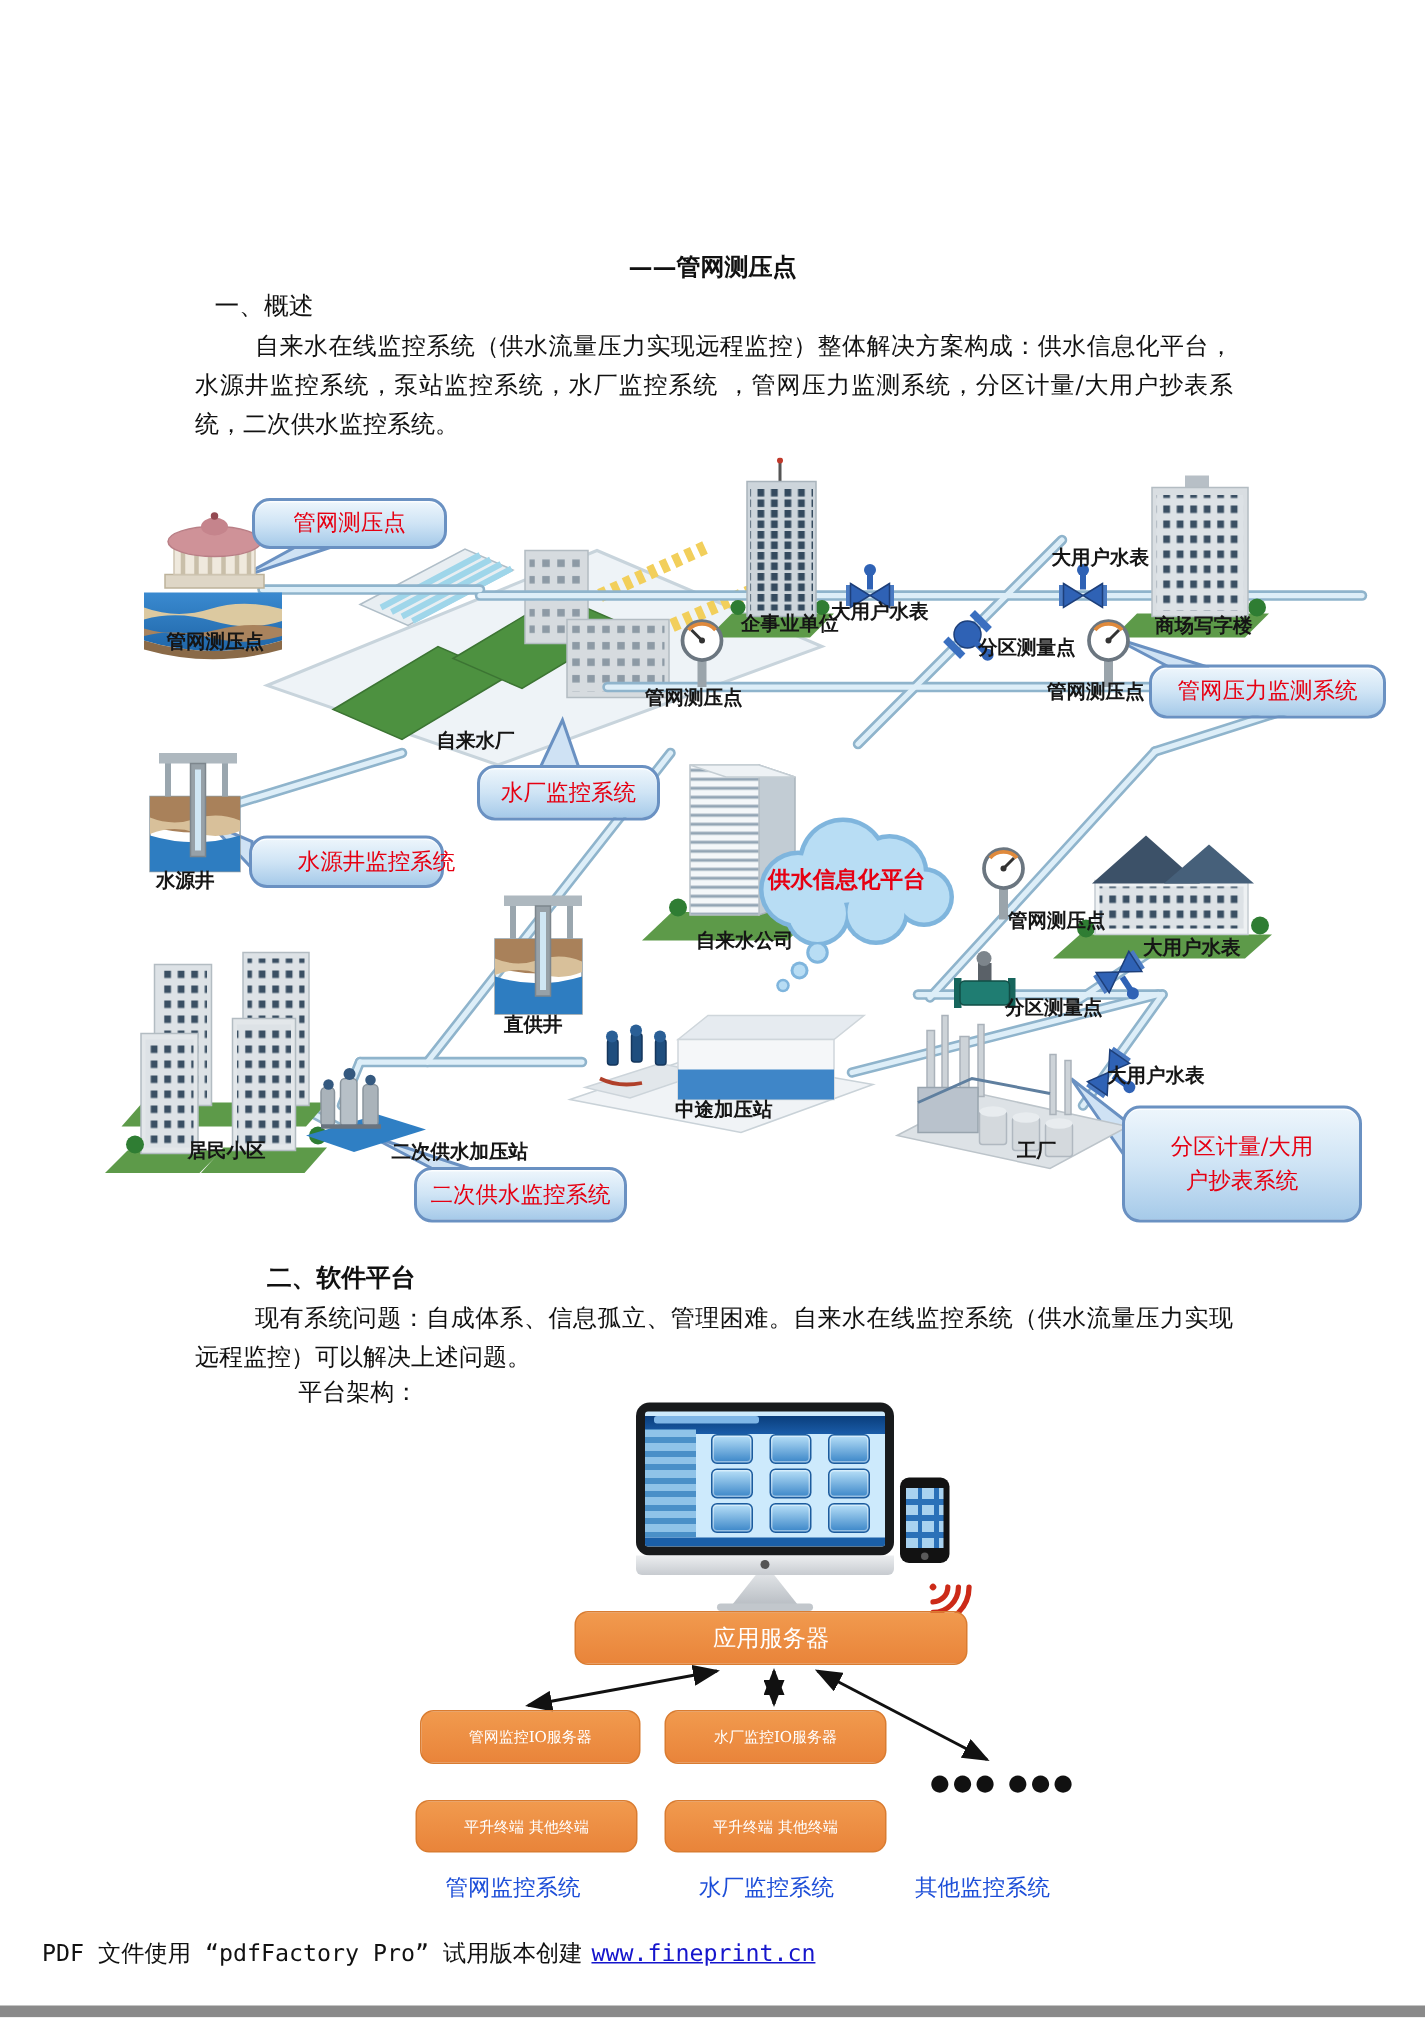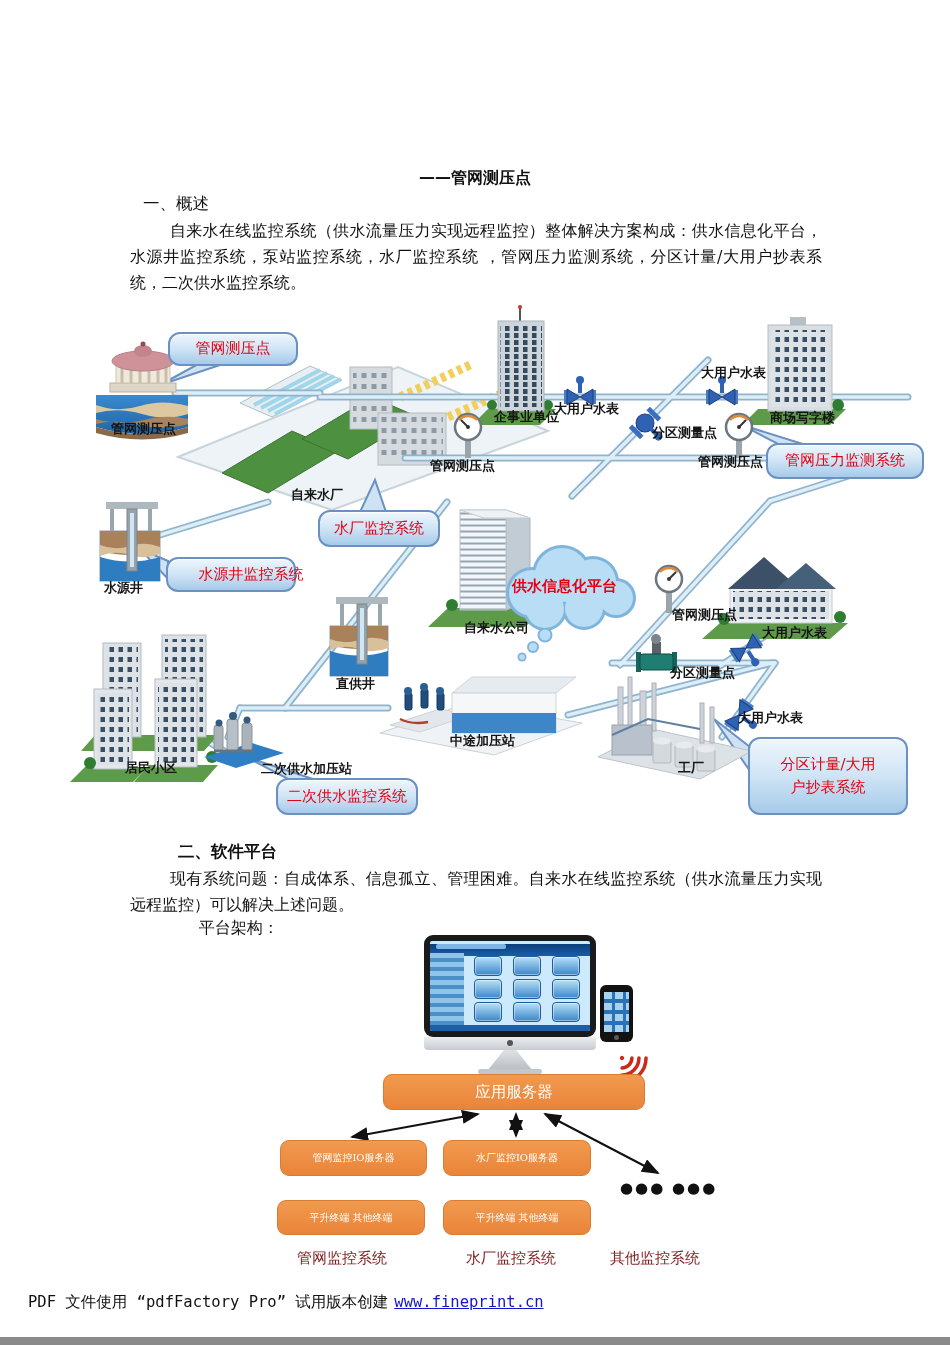--- a/index.html
+++ b/index.html
@@ -23,21 +23,21 @@
            border:2px solid #6a91c2;border-radius:12px;color:#e60012;
            font-size:15px;line-height:1.55;text-align:center;white-space:nowrap;box-sizing:border-box;
            box-shadow:inset 0 1px 0 rgba(255,255,255,.8);}
   .cloudtext{position:absolute;font-size:15px;font-weight:bold;color:#e60012;white-space:nowrap;}
   
   .arch{position:absolute;top:930px;left:0;width:784px;height:348px;}
   .arch svg{position:absolute;left:0;top:0;}
   .obox{position:absolute;background:linear-gradient(180deg,#f19a4e,#e9843a);border:1px solid #d97c31;
         border-radius:9px;color:#fff;display:flex;align-items:center;justify-content:center;
         font-size:10px;white-space:nowrap;box-sizing:border-box;}
-  .syslabel{position:absolute;font-size:15px;color:#7f1d1d;white-space:nowrap;}
+  .syslabel{position:absolute;font-size:15px;color:#1d4ed8;white-space:nowrap;}
   .dots{position:absolute;font-size:15px;letter-spacing:2px;color:#111;font-family:"DejaVu Sans",sans-serif;}
   
   .imac-screen{position:absolute;left:424px;top:5px;width:172px;height:102px;background:#181a1c;
                border-radius:9px;box-sizing:border-box;padding:6px;}
   .scr{width:160px;height:90px;background:#cdeafc;position:relative;overflow:hidden;border-radius:2px;}
   .scr-top{height:12px;background:linear-gradient(#0a3e7c,#1a5ca8);}
   .scr-top i{display:block;margin:3px 6px;height:5px;width:70px;background:#7fb6e6;border-radius:2px;}
   .scr-side{position:absolute;left:0;top:12px;bottom:6px;width:34px;background:#8fc3e8;
             background-image:repeating-linear-gradient(0deg,#4a90c8 0 4px,rgba(0,0,0,0) 4px 9px);}
   .scr-main{position:absolute;left:34px;top:12px;right:0;bottom:6px;display:grid;

